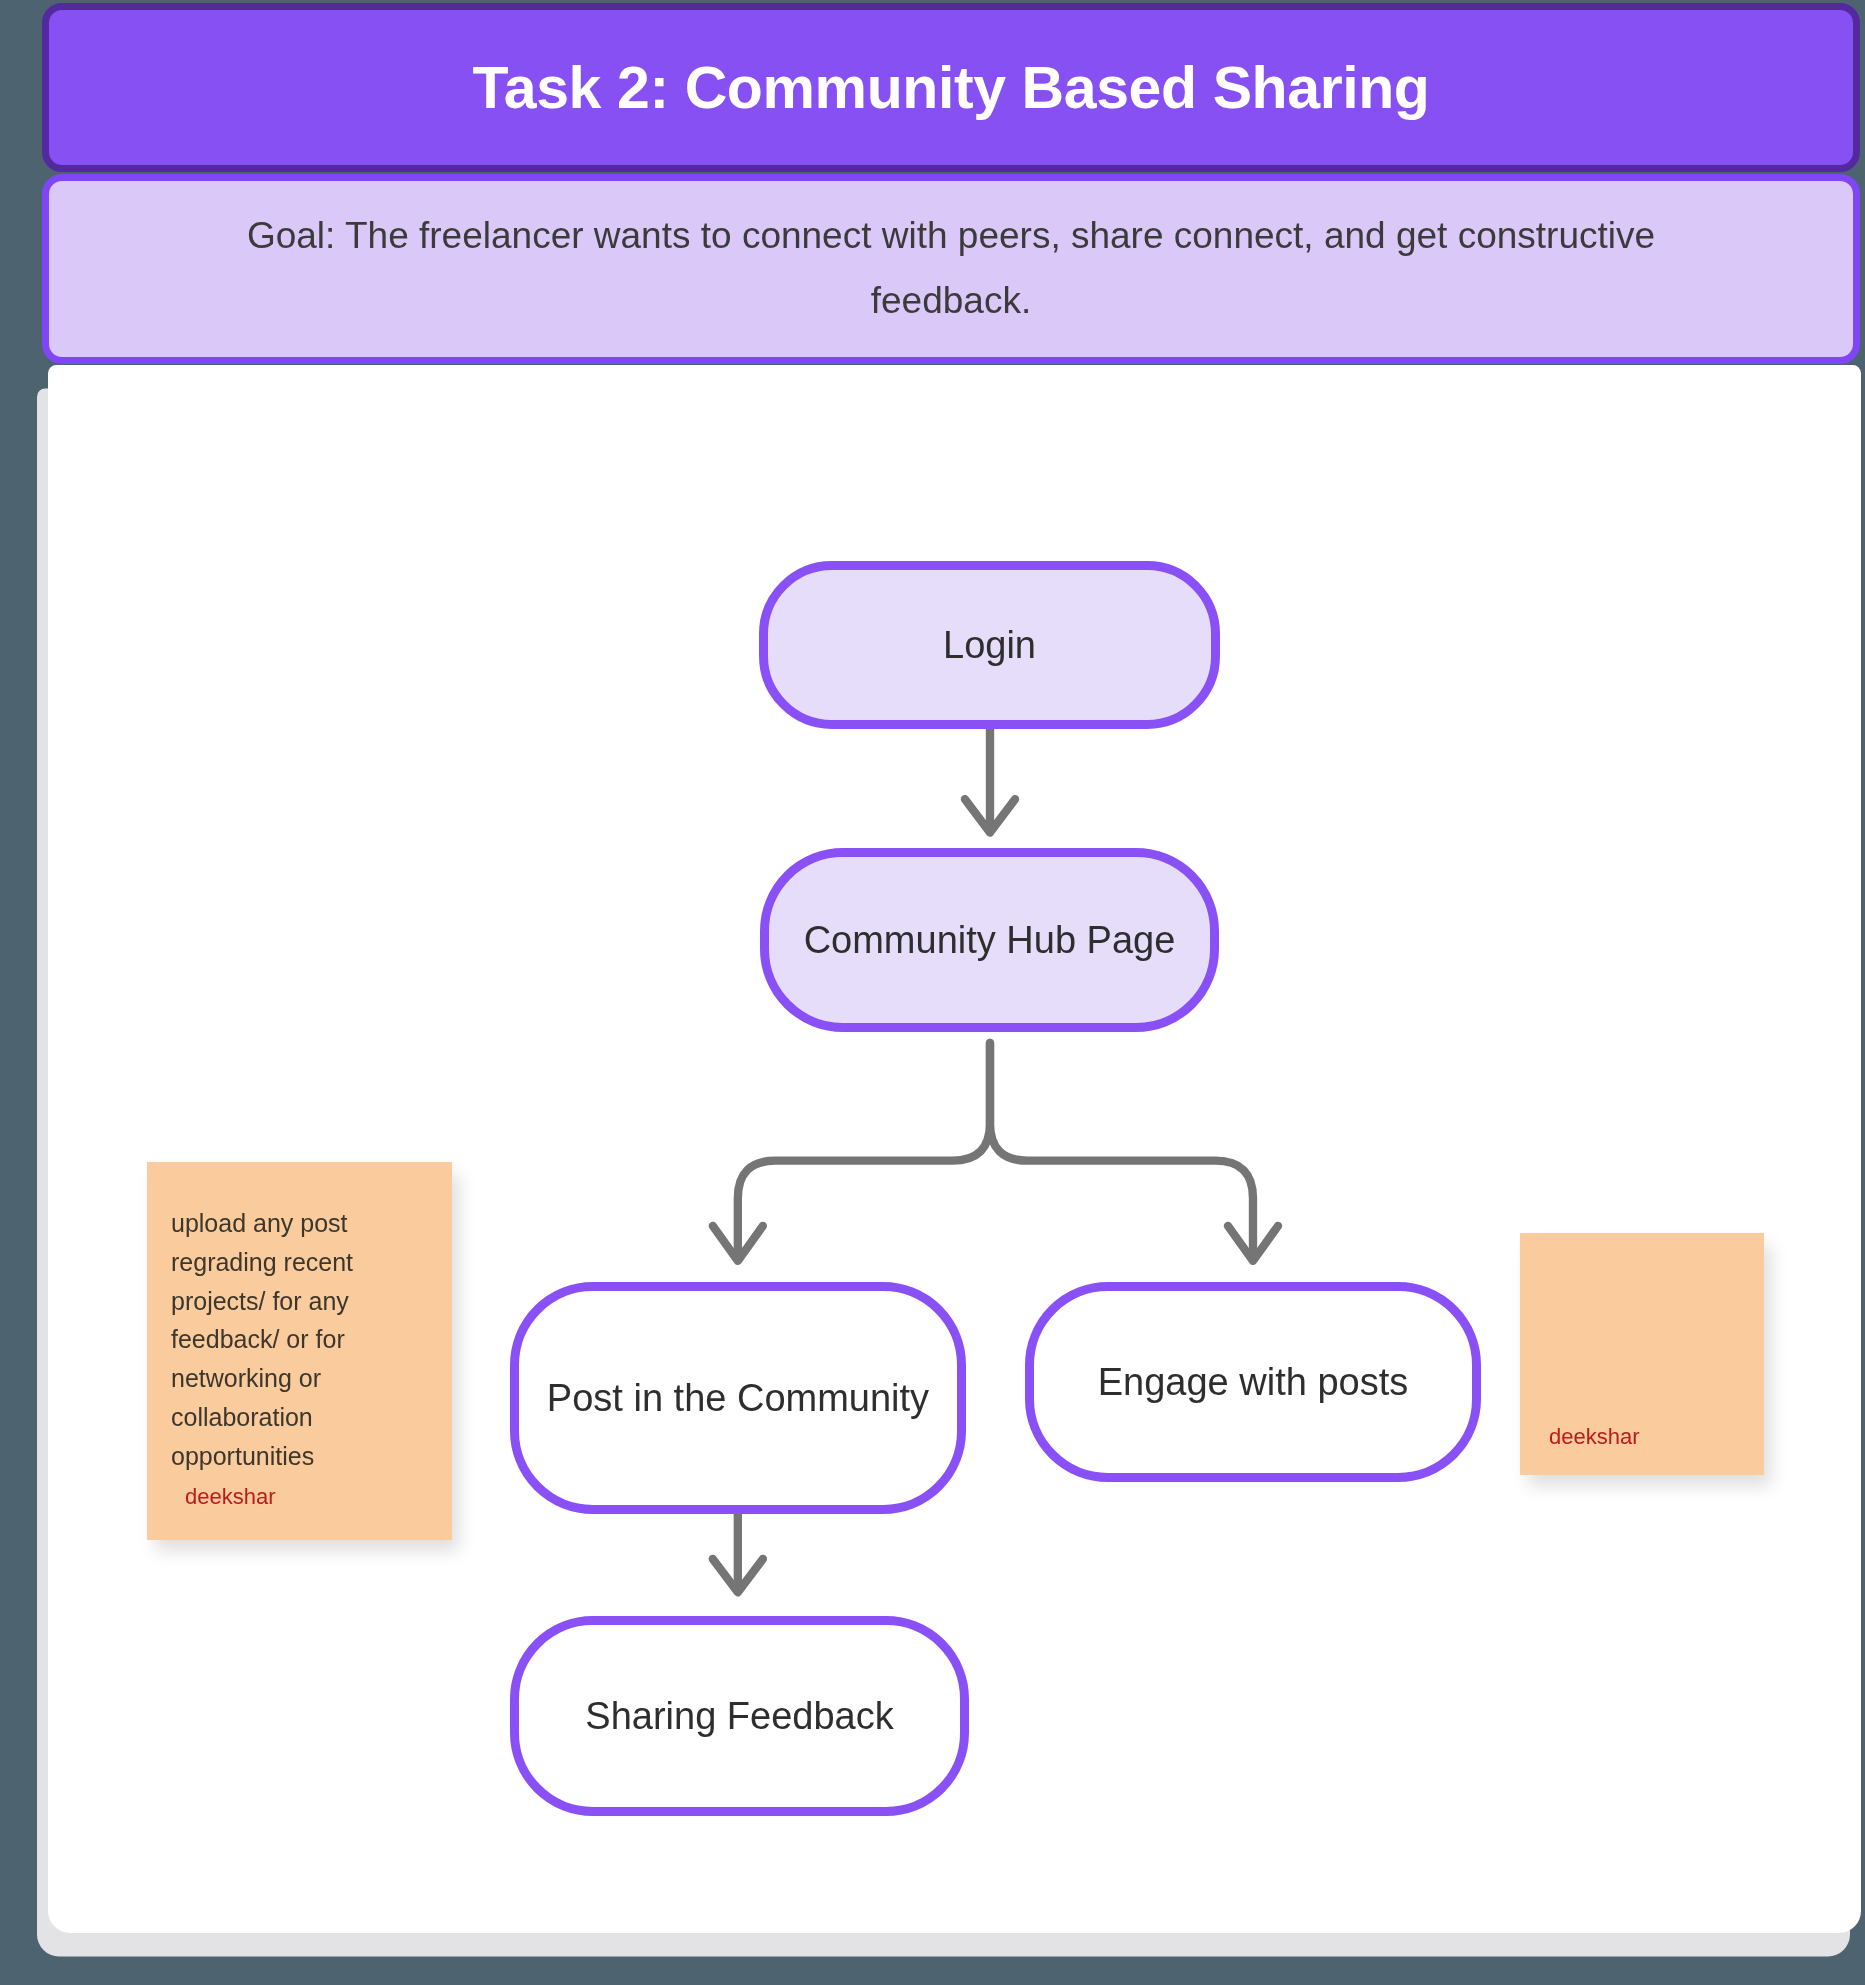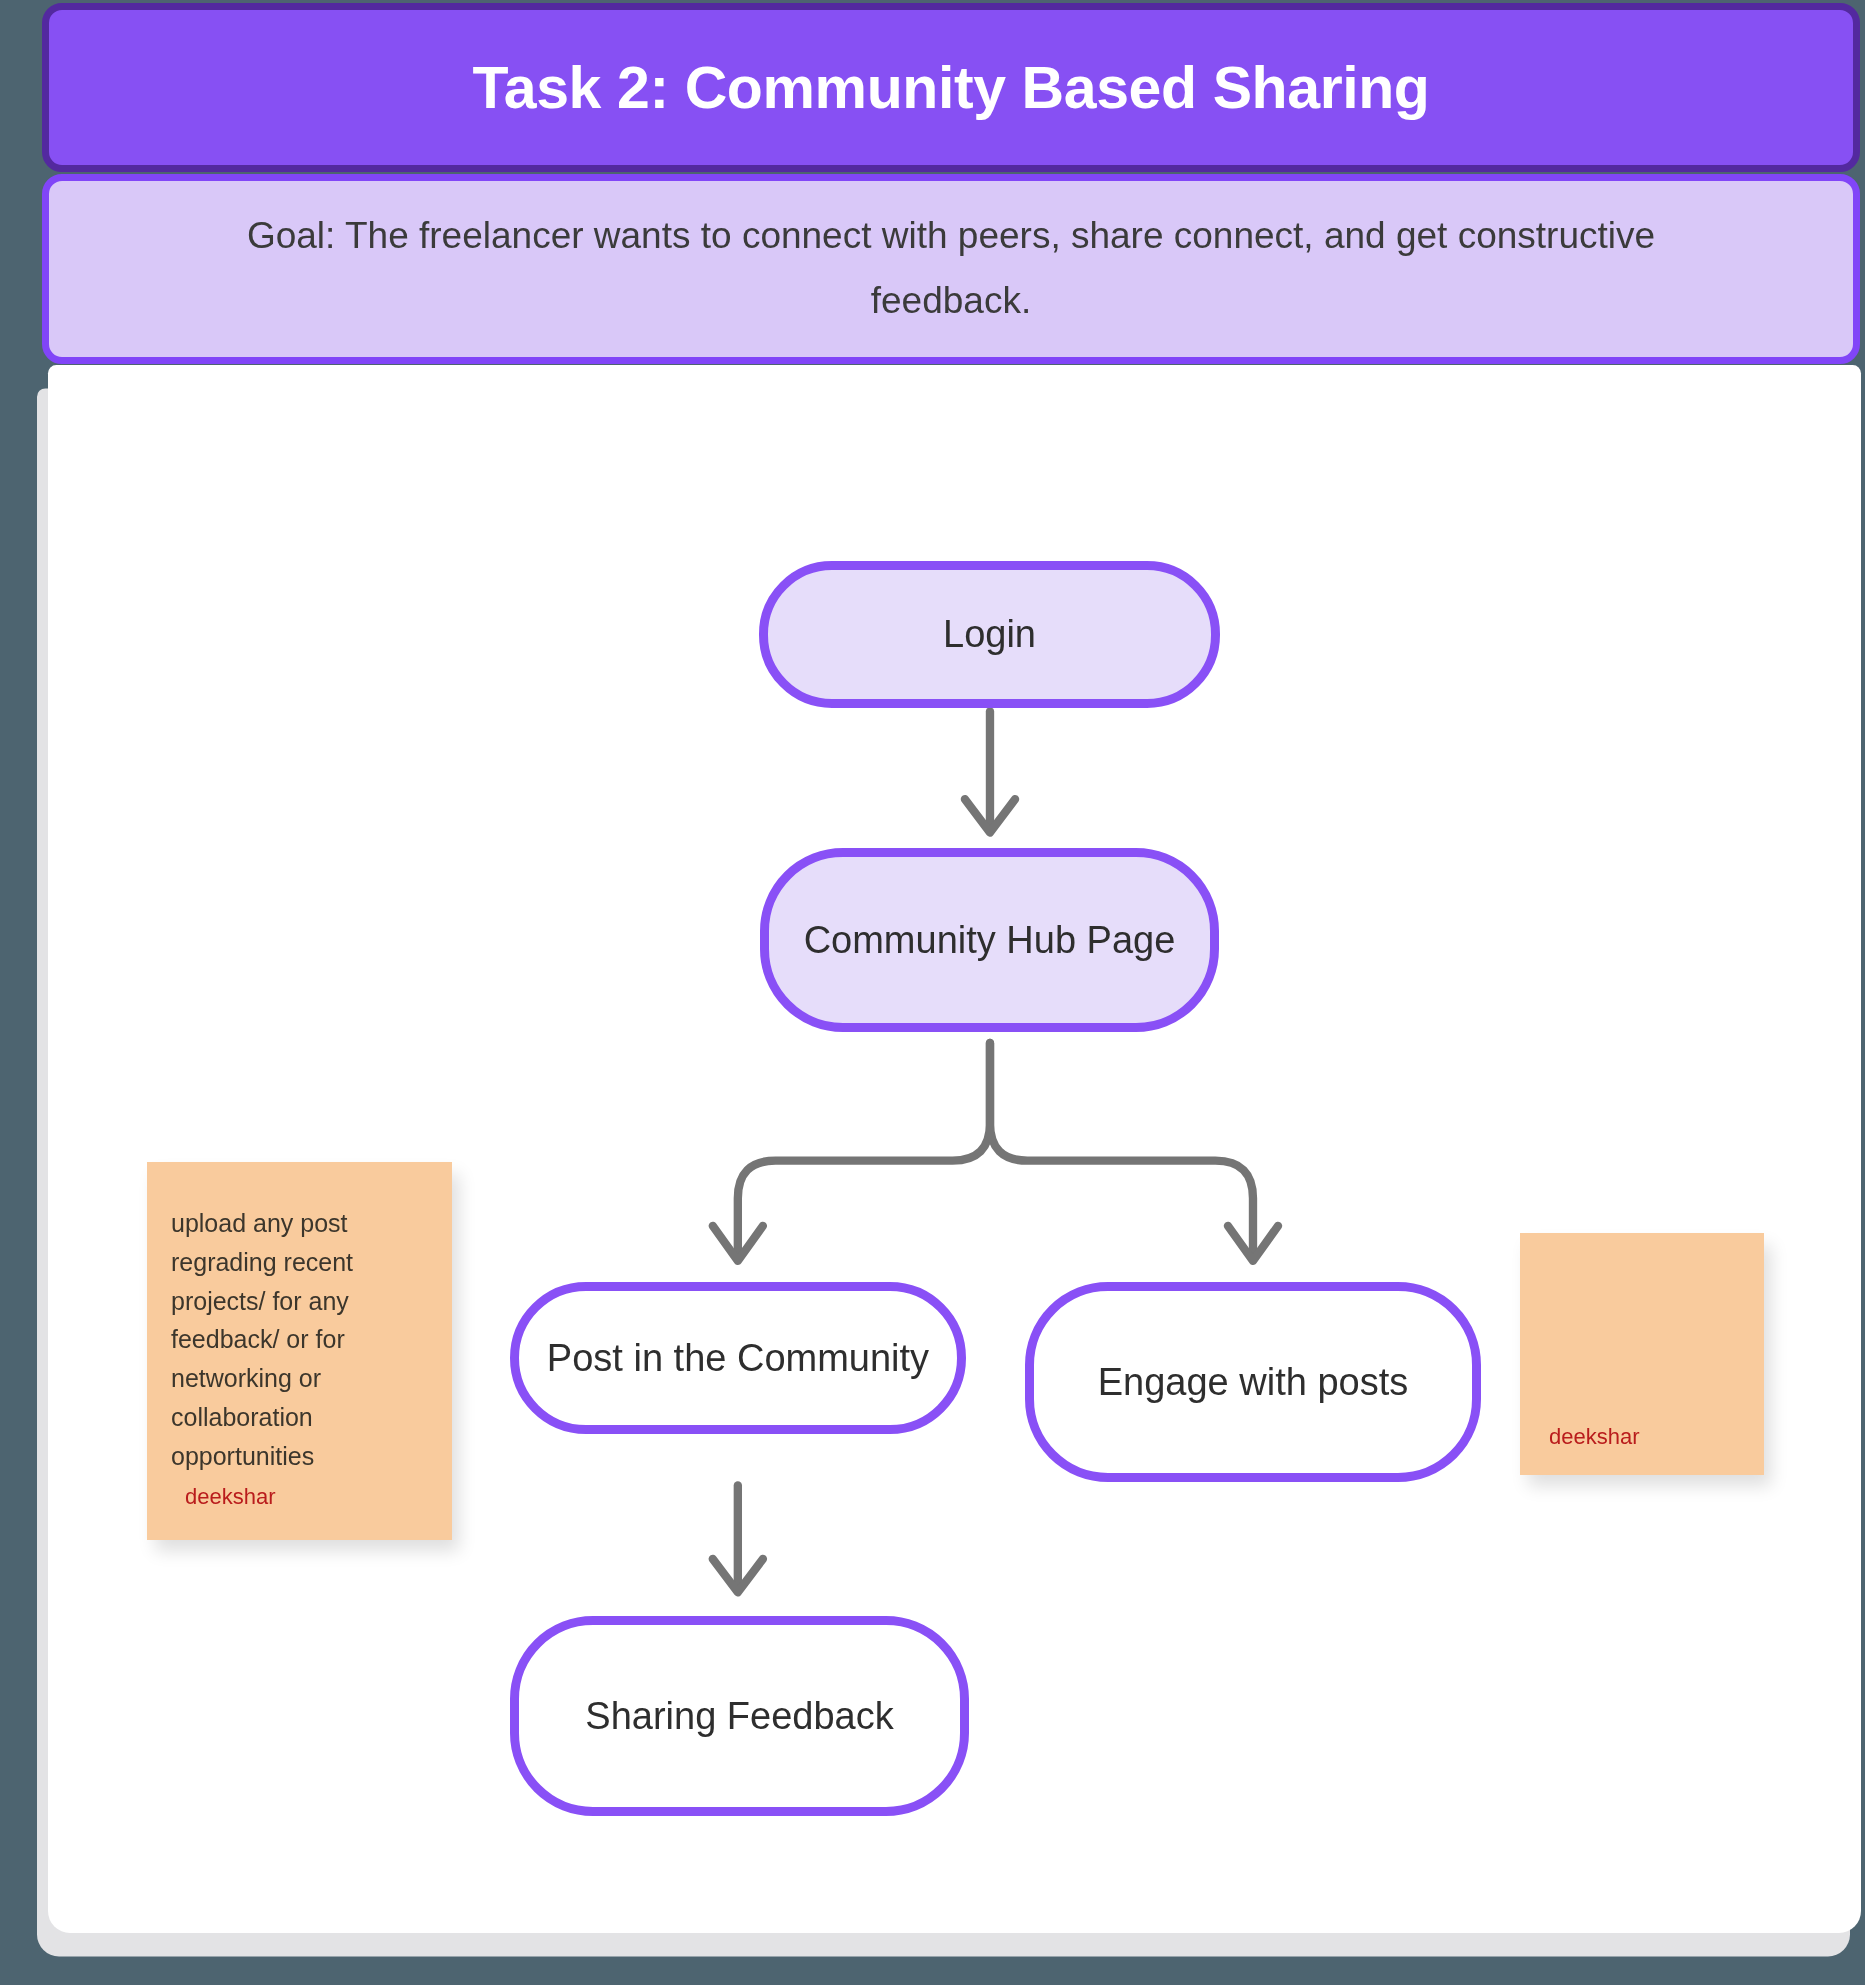--- a/index.html
+++ b/index.html
@@ -88,23 +88,23 @@
     align-items: center;
     justify-content: center;
     text-align: center;
     color: #2e2e2e;
     font-size: 38px;
     font-weight: 500;
   }
   .node.filled { background: #e6ddfa; }
   .node.plain  { background: #ffffff; }
 
-  #node-login   { left: 711px; top: 196px;  width: 461px; height: 147px; border-radius: 73px; }
+  #node-login   { left: 711px; top: 196px;  width: 461px; height: 168px; border-radius: 73px; }
   #node-hub     { left: 712px; top: 483px;  width: 459px; height: 184px; border-radius: 83px; }
-  #node-post    { left: 462px; top: 917px; width: 456px; height: 152px; border-radius: 83px; }
+  #node-post    { left: 462px; top: 917px; width: 456px; height: 232px; border-radius: 83px; }
   #node-engage  { left: 977px; top: 917px; width: 456px; height: 200px; border-radius: 83px; }
   #node-receive { left: 462px; top: 1251px; width: 459px; height: 200px; border-radius: 83px; }
 
   
   .sticky {
     position: absolute;
     box-sizing: border-box;
     background: #f9cb9d;
     box-shadow: 8.3px 11.7px 16.7px rgba(0,0,0,0.13);
     color: #3c362c;

